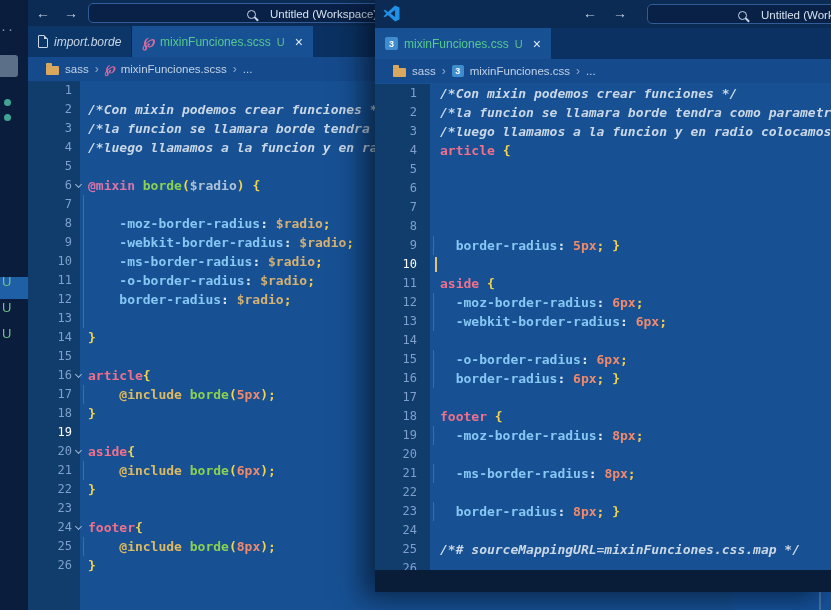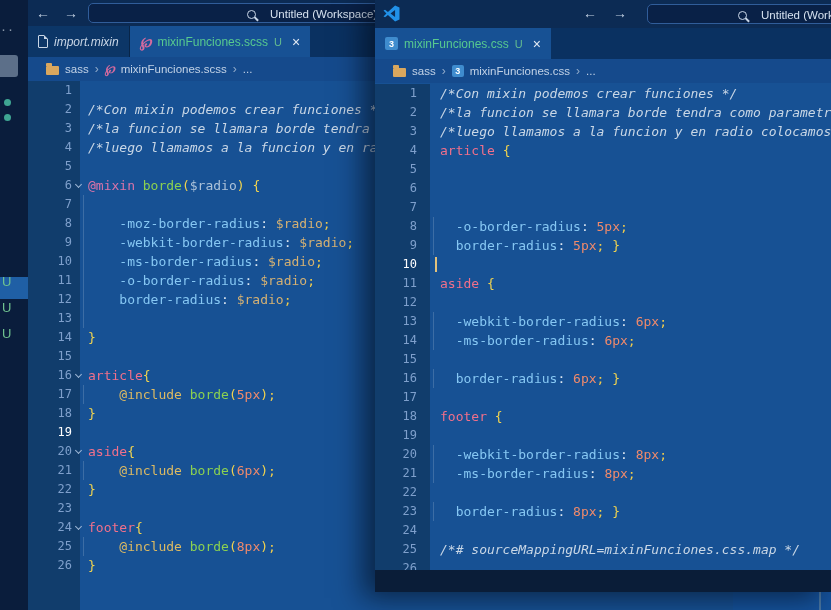--- a/index.html
+++ b/index.html
@@ -67,21 +67,21 @@
   #right-window .gutter-bg{width:55px;}
 
   .code-line{position:relative;height:19px;display:flex;white-space:pre;
     font-family:"DejaVu Sans Mono",monospace;font-size:13px;line-height:19px;}
   .gutter-cell{flex:none;text-align:right;color:var(--lineNum);font-size:12px;position:relative;}
   #left-window .gutter-cell{width:52px;padding-right:8px;}
   #right-window .gutter-cell{width:55px;padding-right:13px;}
   .ln.active{color:var(--lineNumActive);}
   .fold-chevron{position:absolute;right:-1px;top:6px;width:5px;height:5px;
     border-right:1.5px solid #9DB6D4;border-bottom:1.5px solid #9DB6D4;transform:rotate(45deg);}
-  .code-text{position:relative;flex:1;padding-left:8px;}
+  .code-text{position:relative;flex:1;padding-left:8px;font-weight:bold;}
   #right-window .code-text{padding-left:10px;}
   .indent-guide{position:absolute;left:3px;top:0;bottom:0;width:1px;background:rgba(255,255,255,0.16);}
   .caret{position:absolute;left:5px;top:2px;width:1.5px;height:15px;background:var(--caret);}
 
   .tk-comment{color:var(--comment);font-style:italic;}
   .tk-prop{color:var(--prop);} .tk-punct{color:var(--punct);} .tk-var{color:var(--var);}
   .tk-num{color:var(--num);} .tk-semi{color:var(--semi);} .tk-brace{color:var(--brace);}
   .tk-selector{color:var(--selector);} .tk-atMixin{color:var(--atMixin);}
   .tk-atInclude{color:var(--atInclude);} .tk-fname{color:var(--fname);}
   .tk-param{color:var(--param);} .tk-plain{color:var(--plain);}
@@ -120,21 +120,21 @@
     <div class="search-box" style="left:60px;top:3px;width:440px">
       <div class="search-inner" style="left:158px;top:1px">
         <span class="search-icon"></span>
         <span>Untitled (Workspace)</span>
       </div>
     </div>
   </div>
   <div class="tabbar">
     <div class="tab inactive">
       <span class="file-icon"></span>
-      <span class="tab-label">import.mixin</span>
+      <span class="tab-label">import.borde</span>
     </div>
     <div class="tab active">
       <span class="sass-glyph">℘</span>
       <span class="tab-label">mixinFunciones.scss</span>
       <span class="badge-u">U</span>
       <span class="close-x">×</span>
     </div>
   </div>
   <div class="breadcrumb">
     <span class="folder-glyph"></span>
@@ -212,33 +212,33 @@
   <div class="editor">
     <div class="gutter-bg"></div>
     <div class="code-area">
         <div class="code-line"><span class="gutter-cell"><span class="ln">1</span></span><span class="code-text"><span class="tk-comment">/*Con mixin podemos crear funciones */</span></span></div>
         <div class="code-line"><span class="gutter-cell"><span class="ln">2</span></span><span class="code-text"><span class="tk-comment">/*la funcion se llamara borde tendra como parametro</span></span></div>
         <div class="code-line"><span class="gutter-cell"><span class="ln">3</span></span><span class="code-text"><span class="tk-comment">/*luego llamamos a la funcion y en radio colocamos</span></span></div>
         <div class="code-line"><span class="gutter-cell"><span class="ln">4</span></span><span class="code-text"><span class="tk-selector">article</span><span class="tk-plain"> </span><span class="tk-brace">{</span></span></div>
         <div class="code-line"><span class="gutter-cell"><span class="ln">5</span></span></div>
         <div class="code-line"><span class="gutter-cell"><span class="ln">6</span></span></div>
         <div class="code-line"><span class="gutter-cell"><span class="ln">7</span></span></div>
-        <div class="code-line"><span class="gutter-cell"><span class="ln">8</span></span><span class="code-text"><span class="indent-guide"></span><span class="tk-plain">  </span><span class="tk-prop">-o-border-radius</span><span class="tk-punct">: </span><span class="tk-num">5px</span><span class="tk-semi">;</span></span></div>
+        <div class="code-line"><span class="gutter-cell"><span class="ln">8</span></span></div>
         <div class="code-line"><span class="gutter-cell"><span class="ln">9</span></span><span class="code-text"><span class="indent-guide"></span><span class="tk-plain">  </span><span class="tk-prop">border-radius</span><span class="tk-punct">: </span><span class="tk-num">5px</span><span class="tk-semi">;</span><span class="tk-plain"> </span><span class="tk-brace">}</span></span></div>
         <div class="code-line"><span class="gutter-cell"><span class="ln active">10</span></span><span class="code-text"><span class="caret"></span></span></div>
         <div class="code-line"><span class="gutter-cell"><span class="ln">11</span></span><span class="code-text"><span class="tk-selector">aside</span><span class="tk-plain"> </span><span class="tk-brace">{</span></span></div>
-        <div class="code-line"><span class="gutter-cell"><span class="ln">12</span></span></div>
+        <div class="code-line"><span class="gutter-cell"><span class="ln">12</span></span><span class="code-text"><span class="indent-guide"></span><span class="tk-plain">  </span><span class="tk-prop">-moz-border-radius</span><span class="tk-punct">: </span><span class="tk-num">6px</span><span class="tk-semi">;</span></span></div>
         <div class="code-line"><span class="gutter-cell"><span class="ln">13</span></span><span class="code-text"><span class="indent-guide"></span><span class="tk-plain">  </span><span class="tk-prop">-webkit-border-radius</span><span class="tk-punct">: </span><span class="tk-num">6px</span><span class="tk-semi">;</span></span></div>
-        <div class="code-line"><span class="gutter-cell"><span class="ln">14</span></span><span class="code-text"><span class="indent-guide"></span><span class="tk-plain">  </span><span class="tk-prop">-ms-border-radius</span><span class="tk-punct">: </span><span class="tk-num">6px</span><span class="tk-semi">;</span></span></div>
-        <div class="code-line"><span class="gutter-cell"><span class="ln">15</span></span></div>
+        <div class="code-line"><span class="gutter-cell"><span class="ln">14</span></span></div>
+        <div class="code-line"><span class="gutter-cell"><span class="ln">15</span></span><span class="code-text"><span class="indent-guide"></span><span class="tk-plain">  </span><span class="tk-prop">-o-border-radius</span><span class="tk-punct">: </span><span class="tk-num">6px</span><span class="tk-semi">;</span></span></div>
         <div class="code-line"><span class="gutter-cell"><span class="ln">16</span></span><span class="code-text"><span class="indent-guide"></span><span class="tk-plain">  </span><span class="tk-prop">border-radius</span><span class="tk-punct">: </span><span class="tk-num">6px</span><span class="tk-semi">;</span><span class="tk-plain"> </span><span class="tk-brace">}</span></span></div>
         <div class="code-line"><span class="gutter-cell"><span class="ln">17</span></span><span class="code-text"></span></div>
         <div class="code-line"><span class="gutter-cell"><span class="ln">18</span></span><span class="code-text"><span class="tk-selector">footer</span><span class="tk-plain"> </span><span class="tk-brace">{</span></span></div>
-        <div class="code-line"><span class="gutter-cell"><span class="ln">19</span></span></div>
-        <div class="code-line"><span class="gutter-cell"><span class="ln">20</span></span><span class="code-text"><span class="indent-guide"></span><span class="tk-plain">  </span><span class="tk-prop">-webkit-border-radius</span><span class="tk-punct">: </span><span class="tk-num">8px</span><span class="tk-semi">;</span></span></div>
+        <div class="code-line"><span class="gutter-cell"><span class="ln">19</span></span><span class="code-text"><span class="indent-guide"></span><span class="tk-plain">  </span><span class="tk-prop">-moz-border-radius</span><span class="tk-punct">: </span><span class="tk-num">8px</span><span class="tk-semi">;</span></span></div>
+        <div class="code-line"><span class="gutter-cell"><span class="ln">20</span></span></div>
         <div class="code-line"><span class="gutter-cell"><span class="ln">21</span></span><span class="code-text"><span class="indent-guide"></span><span class="tk-plain">  </span><span class="tk-prop">-ms-border-radius</span><span class="tk-punct">: </span><span class="tk-num">8px</span><span class="tk-semi">;</span></span></div>
         <div class="code-line"><span class="gutter-cell"><span class="ln">22</span></span></div>
         <div class="code-line"><span class="gutter-cell"><span class="ln">23</span></span><span class="code-text"><span class="indent-guide"></span><span class="tk-plain">  </span><span class="tk-prop">border-radius</span><span class="tk-punct">: </span><span class="tk-num">8px</span><span class="tk-semi">;</span><span class="tk-plain"> </span><span class="tk-brace">}</span></span></div>
         <div class="code-line"><span class="gutter-cell"><span class="ln">24</span></span><span class="code-text"></span></div>
         <div class="code-line"><span class="gutter-cell"><span class="ln">25</span></span><span class="code-text"><span class="tk-comment">/*# sourceMappingURL=mixinFunciones.css.map */</span></span></div>
         <div class="code-line"><span class="gutter-cell"><span class="ln">26</span></span><span class="code-text"></span></div>
       </div>
   </div>
   <div class="panel-bar"></div>
 </div>

